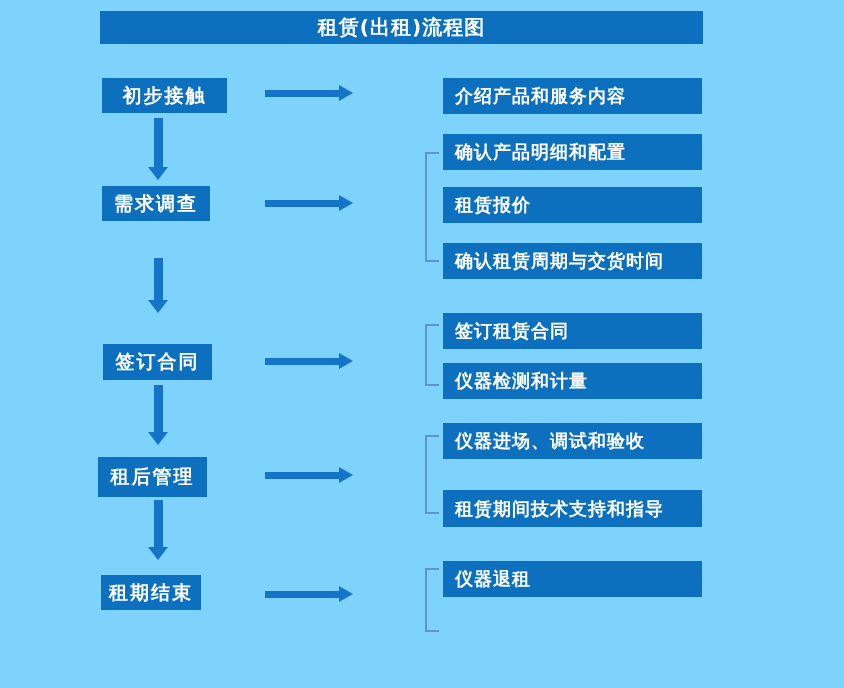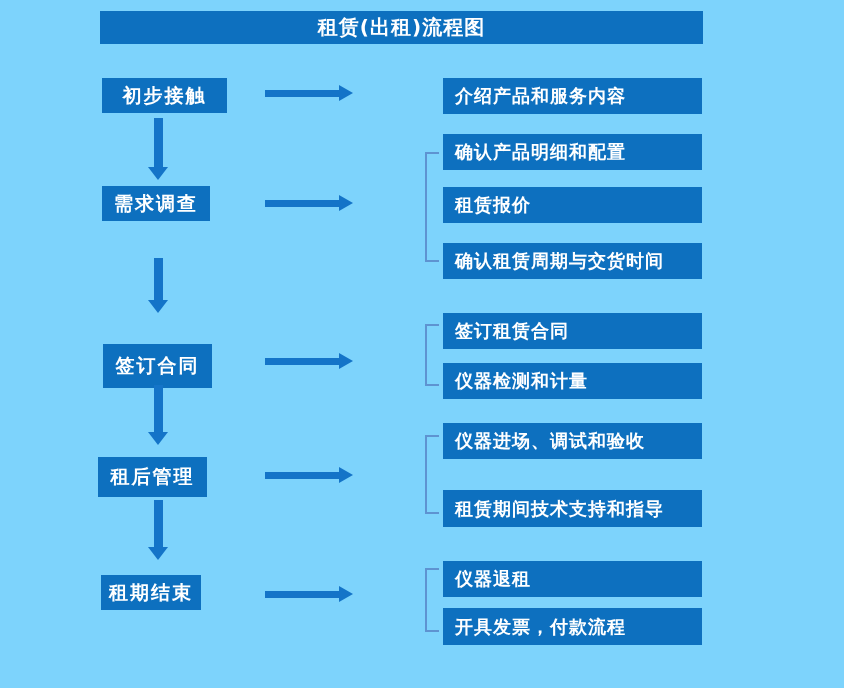--- a/index.html
+++ b/index.html
@@ -50,21 +50,21 @@
 </style>
 </head>
 <body>
 
 <div class="canvas">
 
   <div class="title-bar">租赁(出租)流程图</div>
 
   <div class="lbox" style="left:102px;top:78px;width:125px;height:35px">初步接触</div>
   <div class="lbox" style="left:102px;top:186px;width:108px;height:35px">需求调查</div>
-  <div class="lbox" style="left:103px;top:344px;width:109px;height:44px">签订合同</div>
+  <div class="lbox" style="left:103px;top:344px;width:109px;height:36px">签订合同</div>
   <div class="lbox" style="left:98px;top:457px;width:109px;height:40px">租后管理</div>
   <div class="lbox" style="left:101px;top:575px;width:100px;height:35px">租期结束</div>
 
   <div class="varrow" style="left:148px;top:118px;height:62px"></div>
   <div class="varrow" style="left:148px;top:258px;height:55px"></div>
   <div class="varrow" style="left:148px;top:385px;height:60px"></div>
   <div class="varrow" style="left:148px;top:500px;height:60px"></div>
 
   <div class="harrow" style="left:265px;top:85px"></div>
   <div class="harrow" style="left:265px;top:195px"></div>
@@ -83,15 +83,14 @@
   <div class="rbox" style="top:187px">租赁报价</div>
   <div class="rbox" style="top:243px">确认租赁周期与交货时间</div>
 
   <div class="rbox" style="top:313px">签订租赁合同</div>
   <div class="rbox" style="top:363px">仪器检测和计量</div>
 
   <div class="rbox" style="top:423px">仪器进场、调试和验收</div>
   <div class="rbox" style="top:490px;height:37px">租赁期间技术支持和指导</div>
 
   <div class="rbox" style="top:561px">仪器退租</div>
-  <div class="rbox" style="top:608px;height:37px">开具发票，付款流程</div>
 
 </div>
 
 </body></html>

